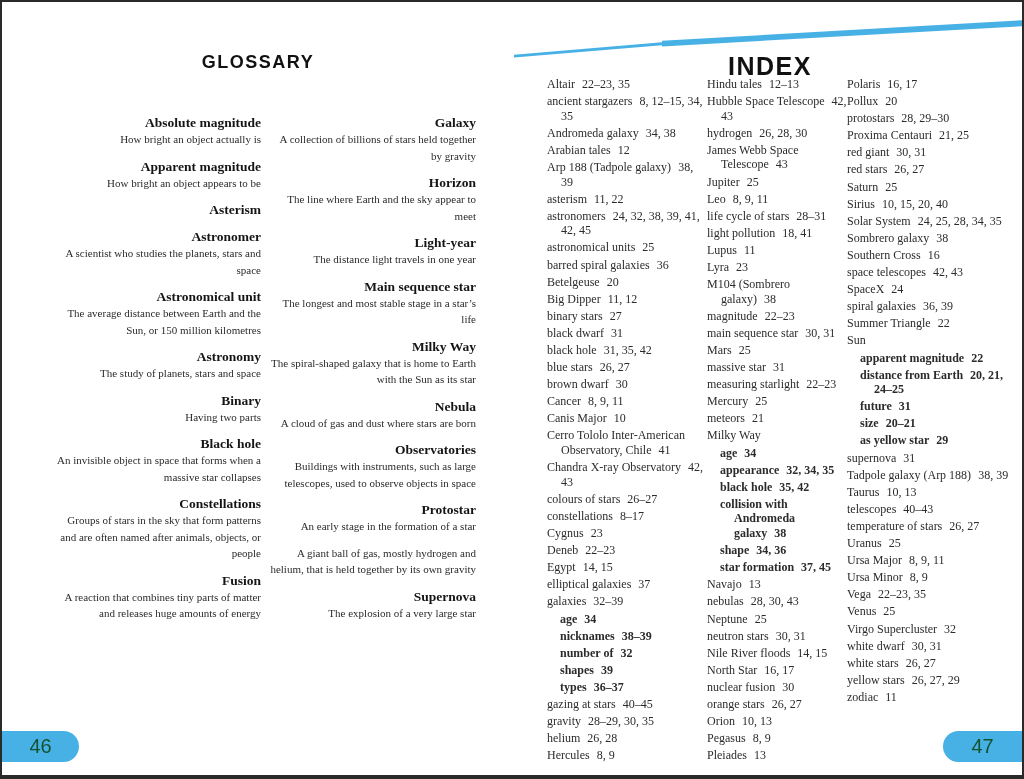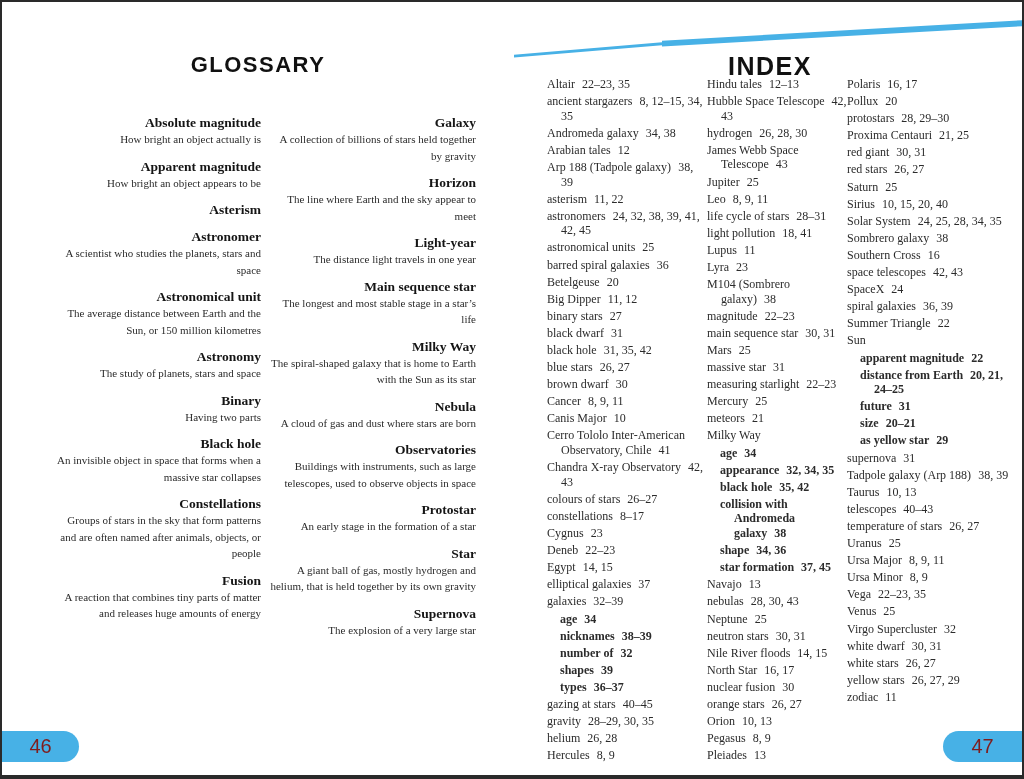--- a/index.html
+++ b/index.html
@@ -3,21 +3,21 @@
 <meta charset="utf-8">
 <style>
   html,body { margin:0; padding:0; background:#e8e8e8; }
   .sheet {
     position:relative; width:1024px; height:779px; background:#ffffff;
     border:2px solid #2a2a2a; border-bottom-width:4px; box-sizing:border-box;
     overflow:hidden; font-family:"Liberation Serif", serif; color:#2b2b2b;
   }
   .page-title {
     position:absolute; top:50px; font-family:"Liberation Sans", sans-serif;
-    font-weight:bold; font-size:22px; letter-spacing:1.5px; color:#111;
+    font-weight:bold; font-size:18px; letter-spacing:1.5px; color:#111;
     text-align:center;
   }
   #glossary-title { left:0; width:512px; }
   #index-title { left:512px; width:512px; font-size:25px; }
 
   
   .g-col { position:absolute; top:112px; }
   #glossary-col-0 { left:52px;  width:207px; }
   #glossary-col-1 { left:264px; width:210px; }
   .g-entry { margin-bottom:10px;text-align:right; }
@@ -31,21 +31,21 @@
   #index-col-2 { left:845px; width:168px; }
   .i-entry { padding-left:14px; text-indent:-14px; margin-bottom:2.5px; }
   .i-entry.lvl1 { margin-left:13px;font-weight:bold; }
   .i-pages { margin-left:7px; white-space:normal; }
 
   
   .swoosh { position:absolute; left:500px; top:0; width:524px; height:60px; }
   .page-badge {
     position:absolute; top:729px; height:31px; background:var(--accent,#47b1e6);
     display:flex; align-items:center; justify-content:center;
-    font-family:"Liberation Sans", sans-serif; font-size:20px; color:#7f1d1d;
+    font-family:"Liberation Sans", sans-serif; font-size:20px; color:#14532d;
   }
   #badge-left  { left:0;  width:77px; border-radius:0 17px 17px 0; }
   #badge-right { right:0; width:79px; border-radius:17px 0 0 17px; }
 </style>
 </head>
 <body>
 
 <div class="sheet">
 
   <svg class="swoosh" viewBox="0 0 524 60" aria-hidden="true">
@@ -123,21 +123,20 @@
       </div>
       <div class="g-entry">
         <div class="g-term">Observatories</div>
         <div class="g-def">Buildings with instruments, such as large telescopes, used to observe objects in space</div>
       </div>
       <div class="g-entry">
         <div class="g-term">Protostar</div>
         <div class="g-def">An early stage in the formation of a star</div>
       </div>
       <div class="g-entry">
-        <div class="g-term">Star</div>
         <div class="g-def">A giant ball of gas, mostly hydrogen and helium, that is held together by its own gravity</div>
       </div>
       <div class="g-entry">
         <div class="g-term">Supernova</div>
         <div class="g-def">The explosion of a very large star</div>
       </div>
     </div>
 
   <div id="index-title" class="page-title">INDEX</div>
 

